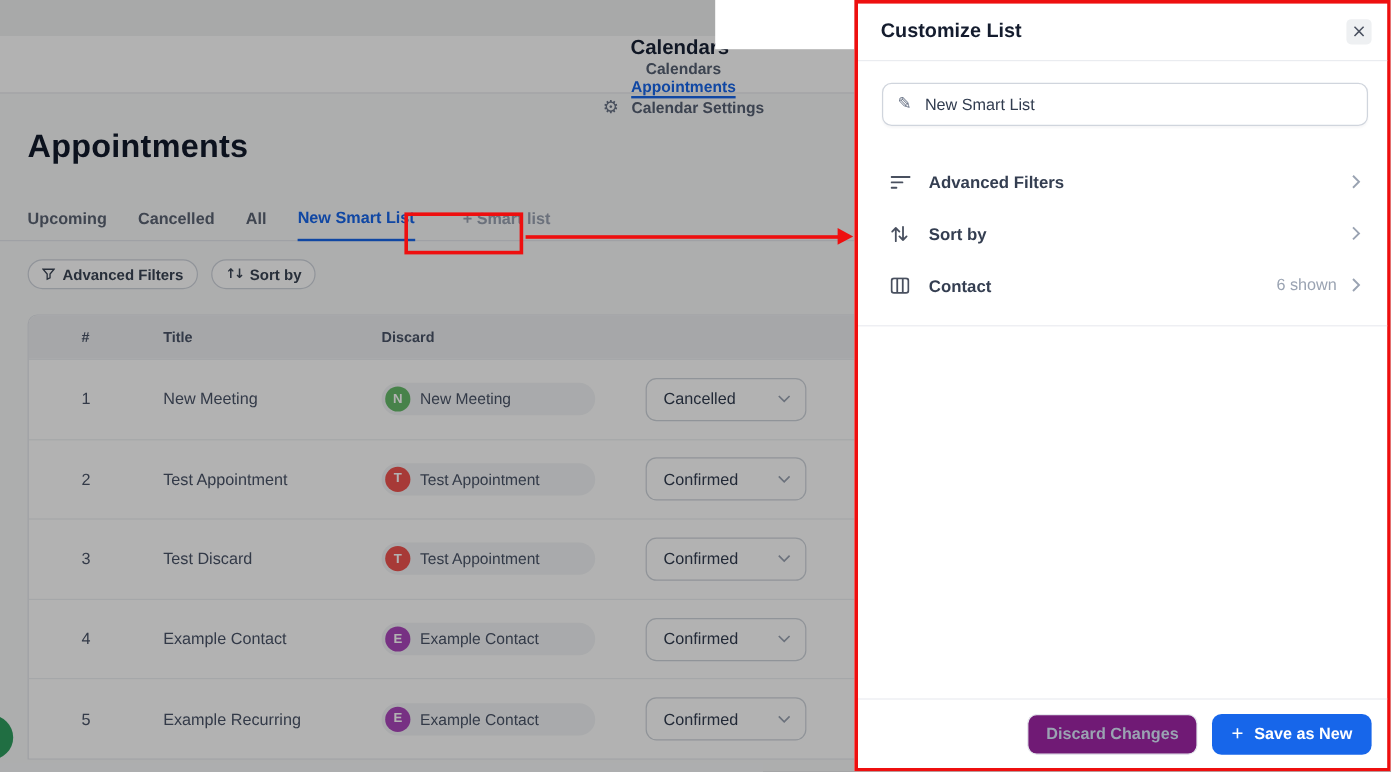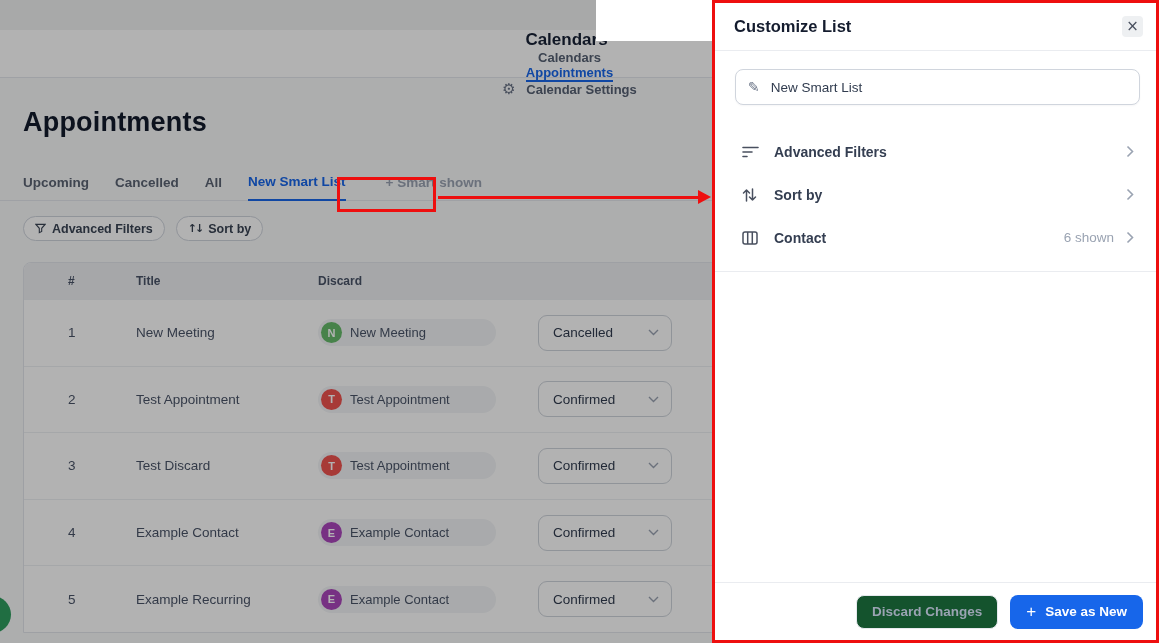--- a/index.html
+++ b/index.html
@@ -79,21 +79,21 @@
   .p-items { margin-top:25px; }
   .p-item { height:43px; display:flex; align-items:center; padding:0 6px 0 7px; cursor:pointer; }
   .p-ico { width:20px; margin-right:12px; display:flex; align-items:center; color:#49505f; }
   .p-label { font-size:14px; font-weight:600; color:#343e51; }
   .p-meta { margin-left:auto; font-size:13.5px; color:#9aa3b2; margin-right:12px; }
   .chev { color:#9aa3b2; margin-left:auto; display:flex; }
   .p-item .p-meta + .chev { margin-left:0; }
   .hr2 { height:1px; background:#eaecf0; margin:12px -16px 0 -20px; }
   .p-foot { flex:0 0 auto; margin-top:auto; height:58px; border-top:1px solid #eaecf0;
     display:flex; align-items:center; justify-content:flex-end; gap:12px; padding:0 13px; }
-  .btn-discard { height:34px; padding:0 15px; background:#14532d; border:1px solid #e6e9ee;
+  .btn-discard { height:34px; padding:0 15px; background:#701a75; border:1px solid #e6e9ee;
     border-radius:8px; font-size:13.5px; font-weight:600; color:#9aa3b2; cursor:pointer;
     font-family:inherit; }
   .btn-save { height:34px; padding:0 16px; background:#1766ea; border:none; border-radius:8px;
     font-size:13.5px; font-weight:700; color:#fff; cursor:pointer; display:flex;
     align-items:center; gap:9px; font-family:inherit; }
   .btn-save .plus { font-size:17px; font-weight:400; line-height:1; }
 </style>
 </head>
 <body>
 
@@ -113,21 +113,21 @@
   </div>
 
   <div class="content">
     <div class="h1">Appointments</div>
 
     <div class="tabsrow">
       <div class="ptab">Upcoming</div>
       <div class="ptab">Cancelled</div>
       <div class="ptab">All</div>
       <div class="ptab active">New Smart List</div>
-      <div class="ptab ghost">+ Smart shown</div>
+      <div class="ptab ghost">+ Smart list</div>
     </div>
 
     <div class="pillsrow">
       <div class="pill">
         <svg width="11" height="11" viewBox="0 0 12 12">
             <path d="M1 1.5h10L7.3 5.8v3.4l-2.6 1.3V5.8L1 1.5z" fill="none" stroke="#3a4454" stroke-width="1.2"></path>
           </svg>
         <span>Advanced Filters</span>
       </div>
       <div class="pill">

